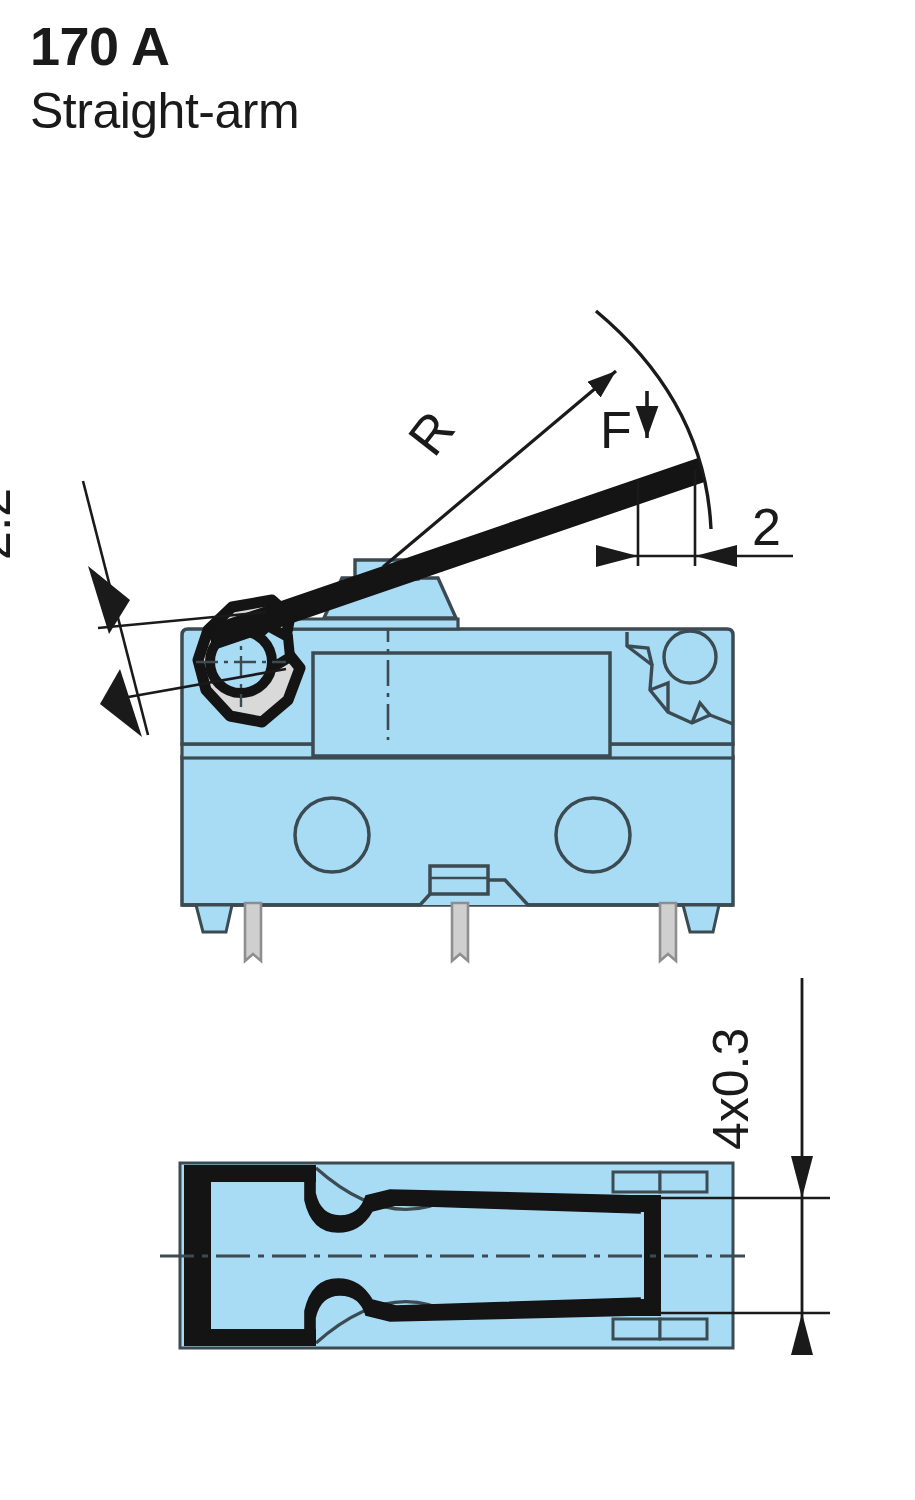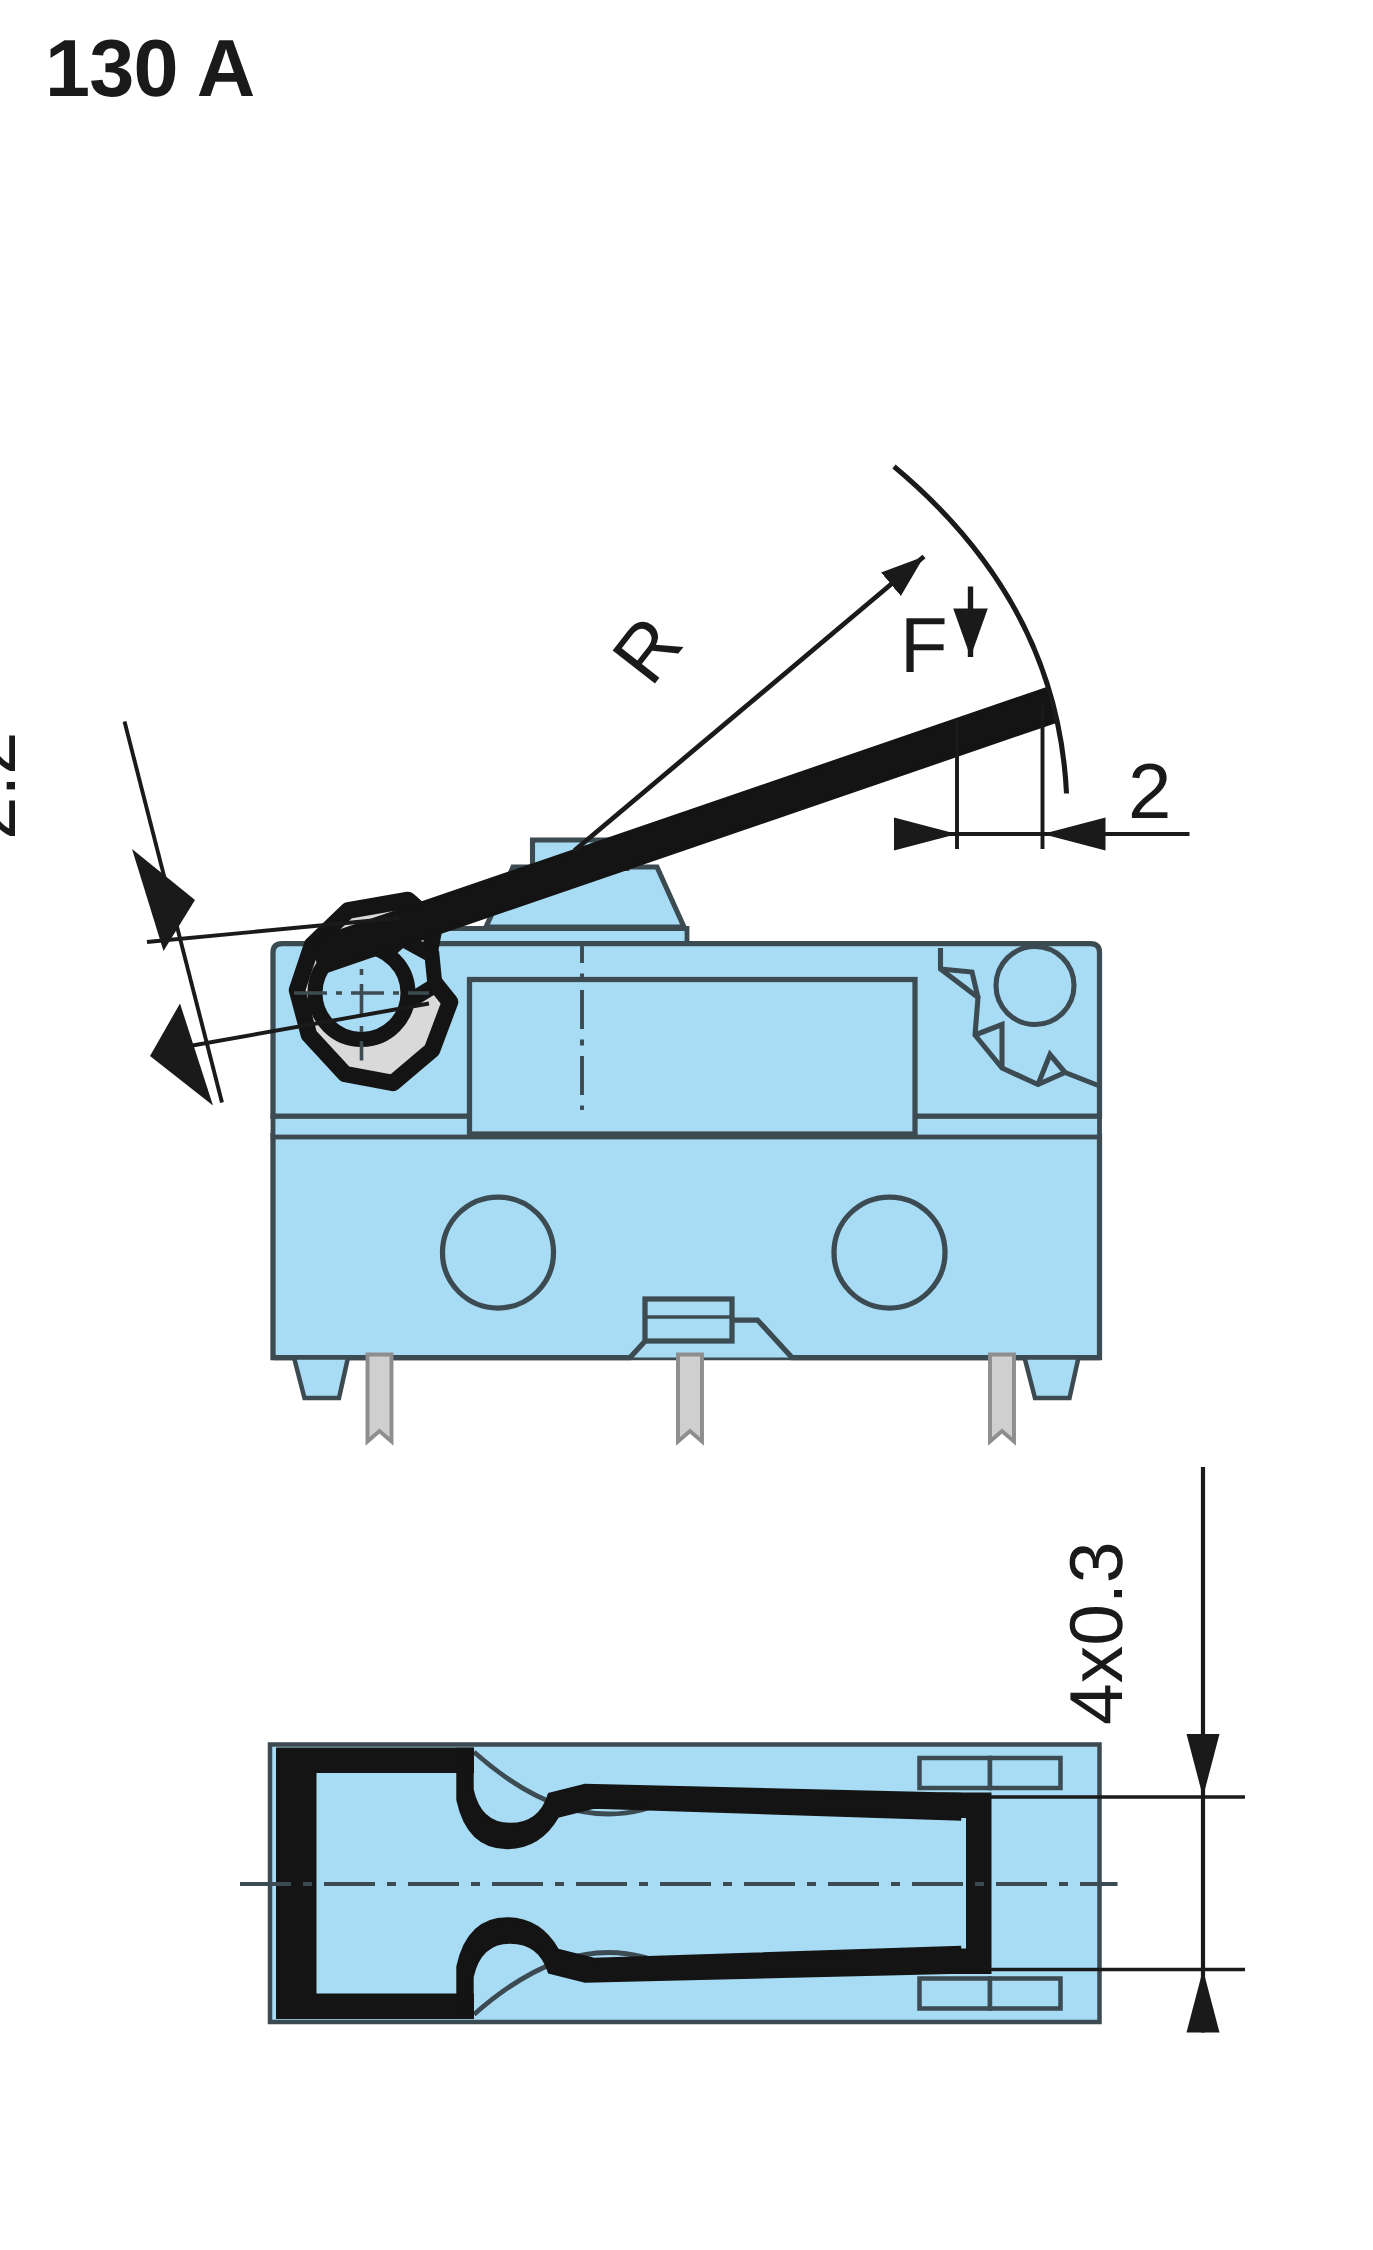--- a/index.html
+++ b/index.html
@@ -63,21 +63,22 @@
     font-size: 50px;
     fill: #1a1a1a;
   }
 </style>
 </head>
 <body>
 
 <div id="sheet">
 
   <div class="title-block">
-    <div class="title-main">130 A</div>
+    <div class="title-main">170 A</div>
+    <div class="title-sub">Straight-arm</div>
   </div>
 
   <svg id="drawing" viewBox="0 0 915 1500">
 
     <defs>
       <marker id="arwFill" markerWidth="10" markerHeight="10" refX="9" refY="3.2" orient="auto" markerUnits="strokeWidth">
         <path d="M0,0 L9,3.2 L0,6.4 z" fill="#1a1a1a"></path>
       </marker>
     </defs>
 

